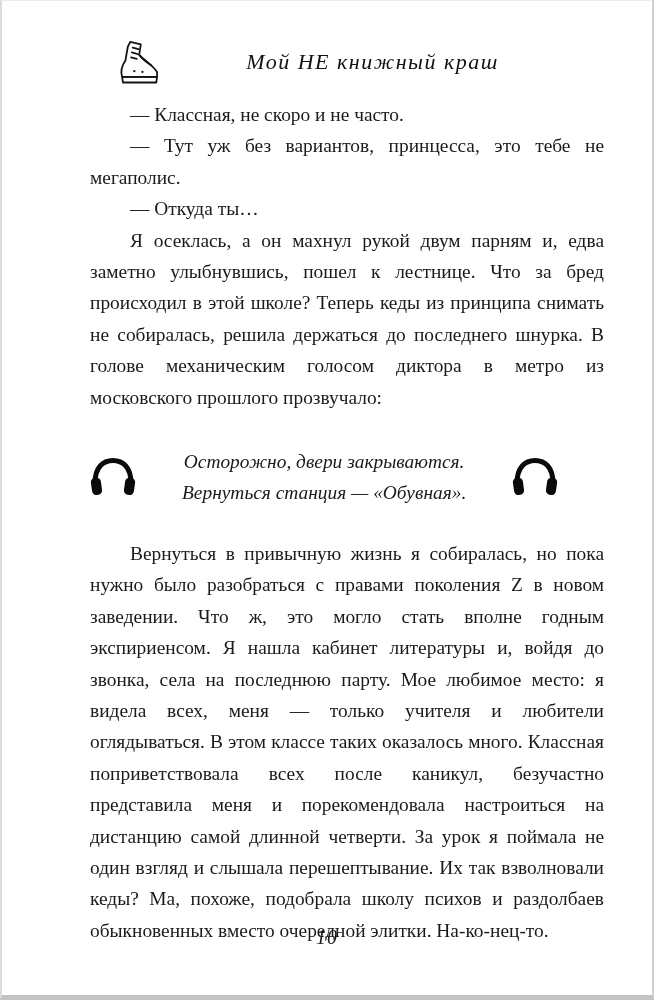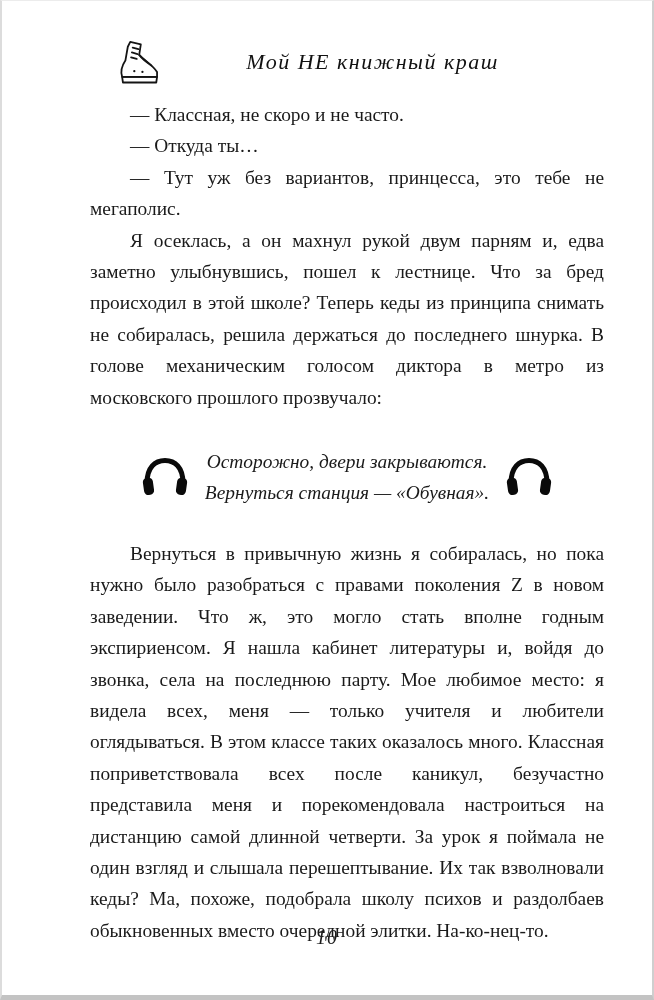--- a/index.html
+++ b/index.html
@@ -63,22 +63,22 @@
   }
   .para {
     margin: 0;
     text-indent: 40px;
   }
 
   
   .quote-row {
     display: flex;
     align-items: center;
-    justify-content: center;
-    gap: 17px;
+    justify-content: flex-start;
+    gap: 46px;
     margin: 33px 0 29px 0;
   }
   .quote-text {
     font-style: italic;
     text-align: center;
     line-height: 31.4px;
     white-space: nowrap;
   }
   .headphones {
     width: 46px;
@@ -119,22 +119,22 @@
           <circle cx="35" cy="43" r="1.4" fill="#141414" stroke="none"></circle>
         </g>
       </svg>
     </span>
     <div class="header-title">Мой НЕ книжный краш</div>
   </header>
 
   <main class="text-block">
 
     <p class="para">— Классная, не скоро и не часто.</p>
+    <p class="para">— Тут уж без вариантов, принцесса, это тебе не мегаполис.</p>
     <p class="para">— Откуда ты…</p>
-    <p class="para">— Тут уж без вариантов, принцесса, это тебе не мегаполис.</p>
     <p class="para">Я осеклась, а он махнул рукой двум парням и, едва заметно улыбнувшись, пошел к лестнице. Что за бред происходил в этой школе? Теперь кеды из принципа снимать не собиралась, решила держаться до последнего шнурка. В голове механическим голосом диктора в метро из московского прошлого прозвучало:</p>
 
     <div class="quote-row">
       <span class="headphones">
         <svg viewBox="0 0 64 56" width="46" height="42" aria-hidden="true">
           <path d="M7 36 C7 15 18 5 32 5 C46 5 57 15 57 36" fill="none" stroke="#0a0a0a" stroke-width="7"></path>
           <rect x="2" y="29" width="14" height="24" rx="6" fill="#0a0a0a" transform="rotate(-8 9 41)"></rect>
           <rect x="48" y="29" width="14" height="24" rx="6" fill="#0a0a0a" transform="rotate(8 55 41)"></rect>
         </svg>
       </span>

